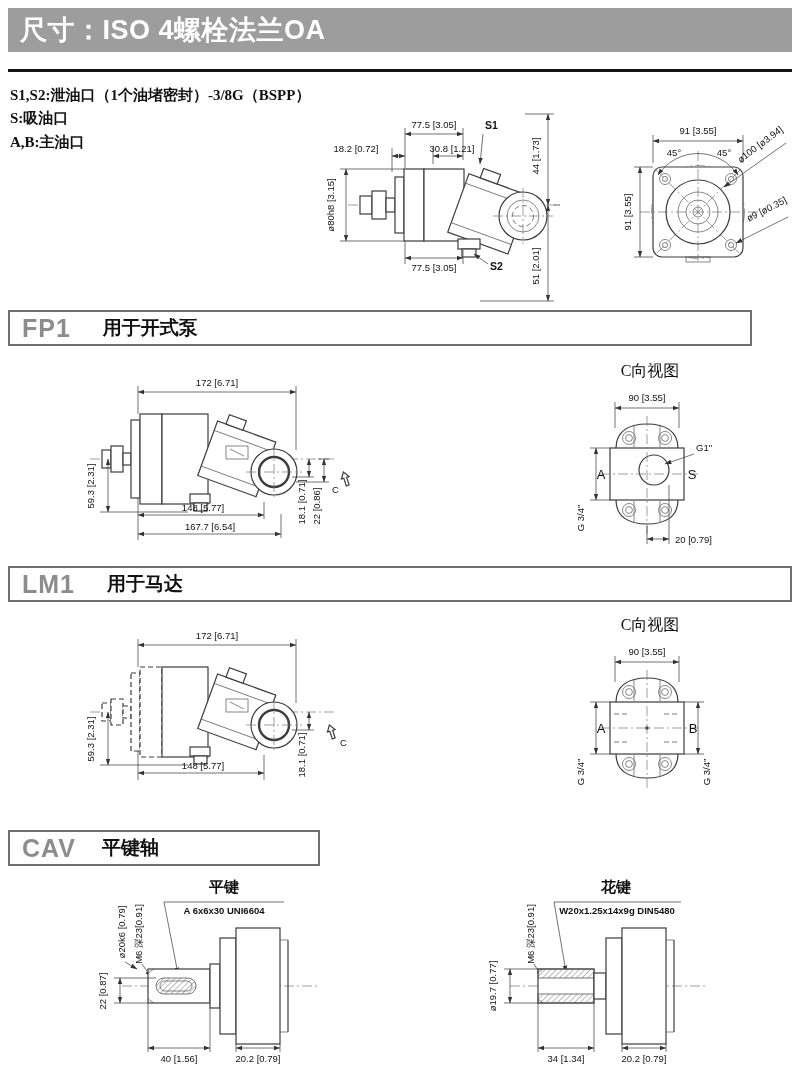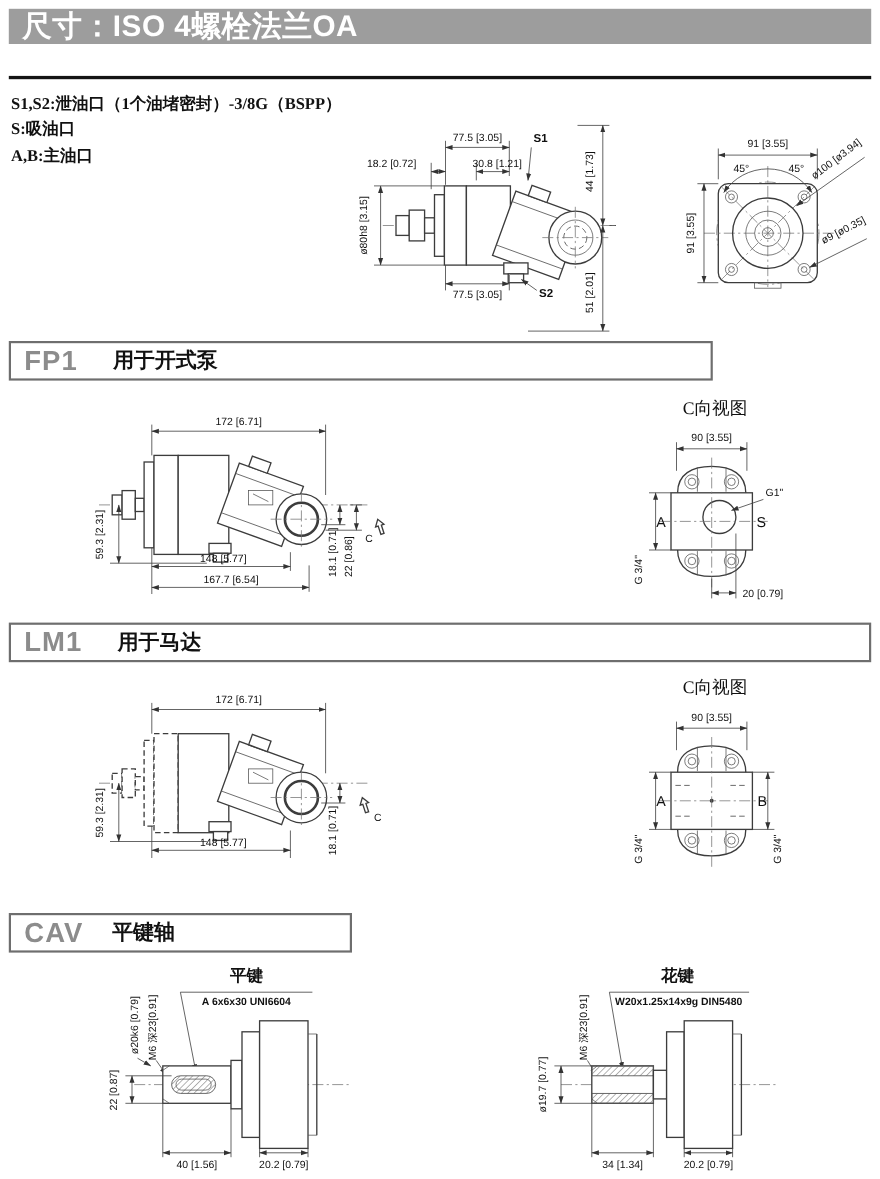--- a/index.html
+++ b/index.html
@@ -1,18 +1,18 @@
 <!DOCTYPE html>
 <html><head>
 <meta charset="utf-8">
 <style>
   html,body{margin:0;padding:0;background:#e8e8e8;}
   .page{position:relative;width:800px;height:1072px;background:#ffffff;overflow:hidden;
         font-family:"Liberation Sans",sans-serif;}
-  .hdr{position:absolute;left:8px;top:8px;width:784px;height:32px;background:#9d9d9d;color:#fff;
+  .hdr{position:absolute;left:8px;top:8px;width:784px;height:44px;background:#9d9d9d;color:#fff;
        display:flex;justify-content:space-between;align-items:center;padding:0 12px;box-sizing:border-box;
        font-weight:bold;font-size:27px;letter-spacing:.5px;}
   .rule{position:absolute;left:8px;top:69px;width:784px;height:3px;background:#141414;}
   .notes{position:absolute;left:10px;top:84px;font-family:"Liberation Serif",serif;
          font-size:15px;color:#111;line-height:1.55;font-weight:bold;}
   .bar{position:absolute;height:36px;border:2px solid #6e6e6e;background:#fff;display:flex;
        align-items:center;box-sizing:border-box;}
   .bar .code{color:#8c8c8c;font-weight:bold;font-size:25px;margin-left:12px;letter-spacing:1px;}
   .bar .name{color:#111;font-weight:bold;font-size:19px;margin-left:32px;}
   .bar.small .name{margin-left:26px;}
@@ -149,21 +149,21 @@
       <line class="dim" x1="25" y1="154" x2="6" y2="154"></line>
       <line class="dim d2" x1="12" y1="64" x2="12" y2="154"></line>
       <text class="dt" transform="rotate(-90 3 109)" x="3" y="109" text-anchor="middle">91 [3.55]</text>
       <line class="dim de" x1="158" y1="40" x2="96" y2="84"></line>
       <text class="dt" transform="rotate(-37 134 44)" x="134" y="44" text-anchor="middle">ø100 [ø3.94]</text>
       <line class="dim de" x1="160" y1="114" x2="108" y2="140"></line>
       <text class="dt" transform="rotate(-27 140 109)" x="140" y="109" text-anchor="middle">ø9 [ø0.35]</text>
     </g>
   </svg>
 
-  <div class="bar" style="left:8px;top:310px;width:640px">
+  <div class="bar" style="left:8px;top:310px;width:744px">
     <span class="code">FP1</span>
     <span class="name">用于开式泵</span>
   </div>
 
   <svg class="draw" style="left:78px;top:362px" width="290" height="195" viewBox="0 0 290 195">
     <g>
       <line class="cl" x1="12" y1="97" x2="256" y2="97"></line>
       <rect class="ol" x="24" y="88" width="9" height="18"></rect>
       <rect class="ol" x="33" y="84" width="12" height="26"></rect>
       <rect class="ol" x="45" y="91" width="8" height="12"></rect>

